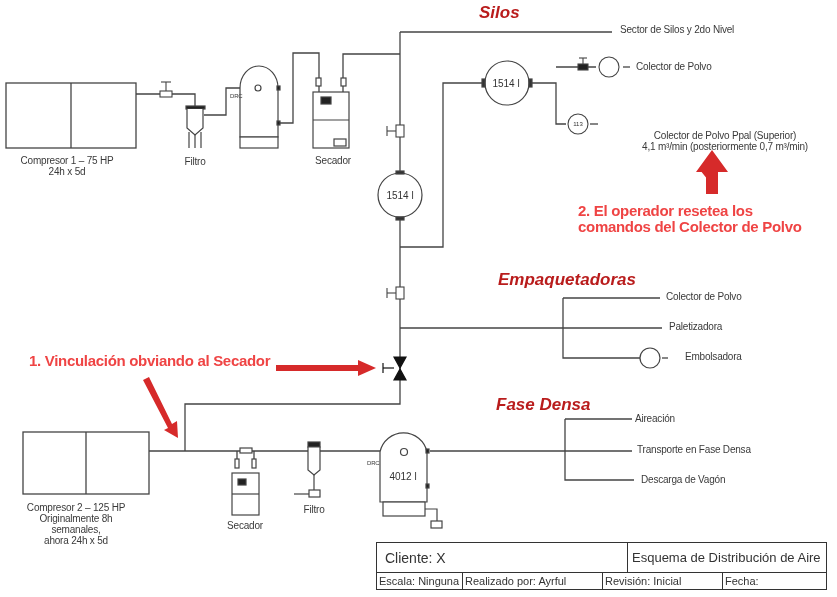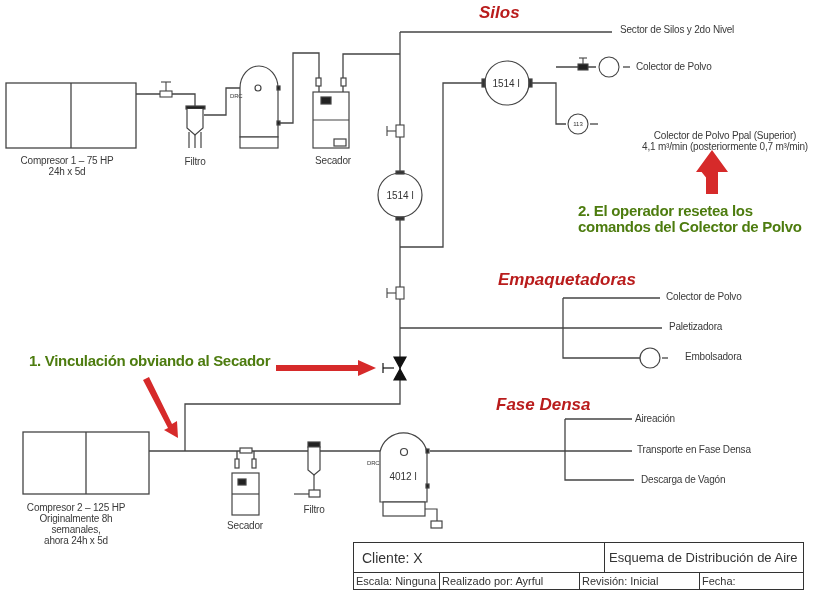--- a/index.html
+++ b/index.html
@@ -1,22 +1,22 @@
 <!DOCTYPE html>
 <html><head>
 <meta charset="utf-8">
 <style>
   html, body { margin:0; padding:0; background:#ffffff; }
   body { width:837px; height:597px; position:relative; overflow:hidden; font-family:"Liberation Sans", sans-serif; color:#333; }
   svg { position:absolute; left:0; top:0; }
   .lbl { position:absolute; font-family:"Liberation Sans", sans-serif; font-size:10px; color:#3a3a3a; white-space:nowrap; letter-spacing:-0.2px; }
   .ctr { text-align:center; transform:translateX(-50%); line-height:11px; }
   .sect { position:absolute; font-family:"Liberation Sans", sans-serif; font-weight:bold; font-style:italic; font-size:17px; color:#b91c1c; white-space:nowrap; }
-  .anno { position:absolute; font-family:"Liberation Sans", sans-serif; font-weight:bold; color:#4d7c0f; font-size:15px; line-height:16px; white-space:nowrap; letter-spacing:-0.3px; }
-  .tb { position:absolute; border:1px solid #333; box-sizing:border-box; font-family:"Liberation Sans", sans-serif; color:#333; white-space:nowrap; overflow:hidden; }
+  .anno { position:absolute; font-family:"Liberation Sans", sans-serif; font-weight:bold; color:#ef4444; font-size:15px; line-height:16px; white-space:nowrap; letter-spacing:-0.3px; }
+  .tb { position:absolute; border:1px solid #333; box-sizing:border-box; font-family:"Liberation Sans", sans-serif; color:#333; white-space:nowrap; overflow:hidden;margin-left:23px; }
   .tb-big { font-size:14px; padding-left:8px; line-height:30px; }
   .tb-small { font-size:11px; padding-left:2px; line-height:16px; }
   .tank-lbl { position:absolute; font-size:10px; color:#333; font-family:"Liberation Sans", sans-serif; transform:translate(-50%,-50%); white-space:nowrap; }
 </style>
 </head>
 <body>
 
 <svg width="837" height="597" viewBox="0 0 837 597">
   <g stroke="#444" stroke-width="1.3" fill="none">
 

